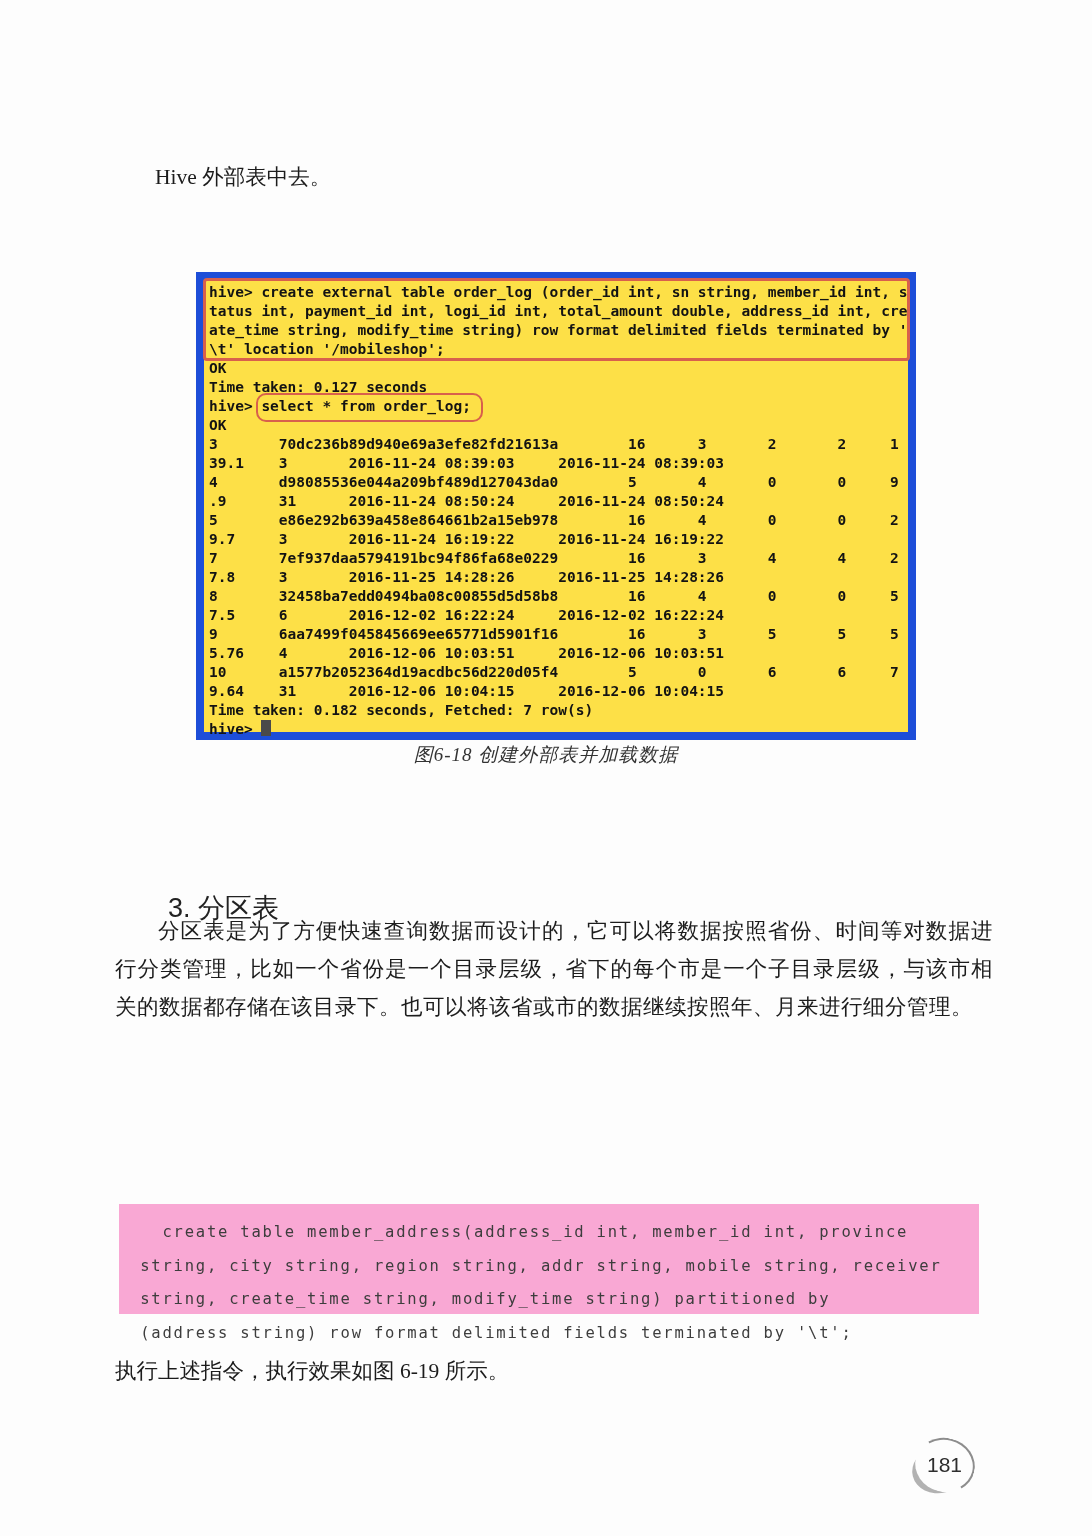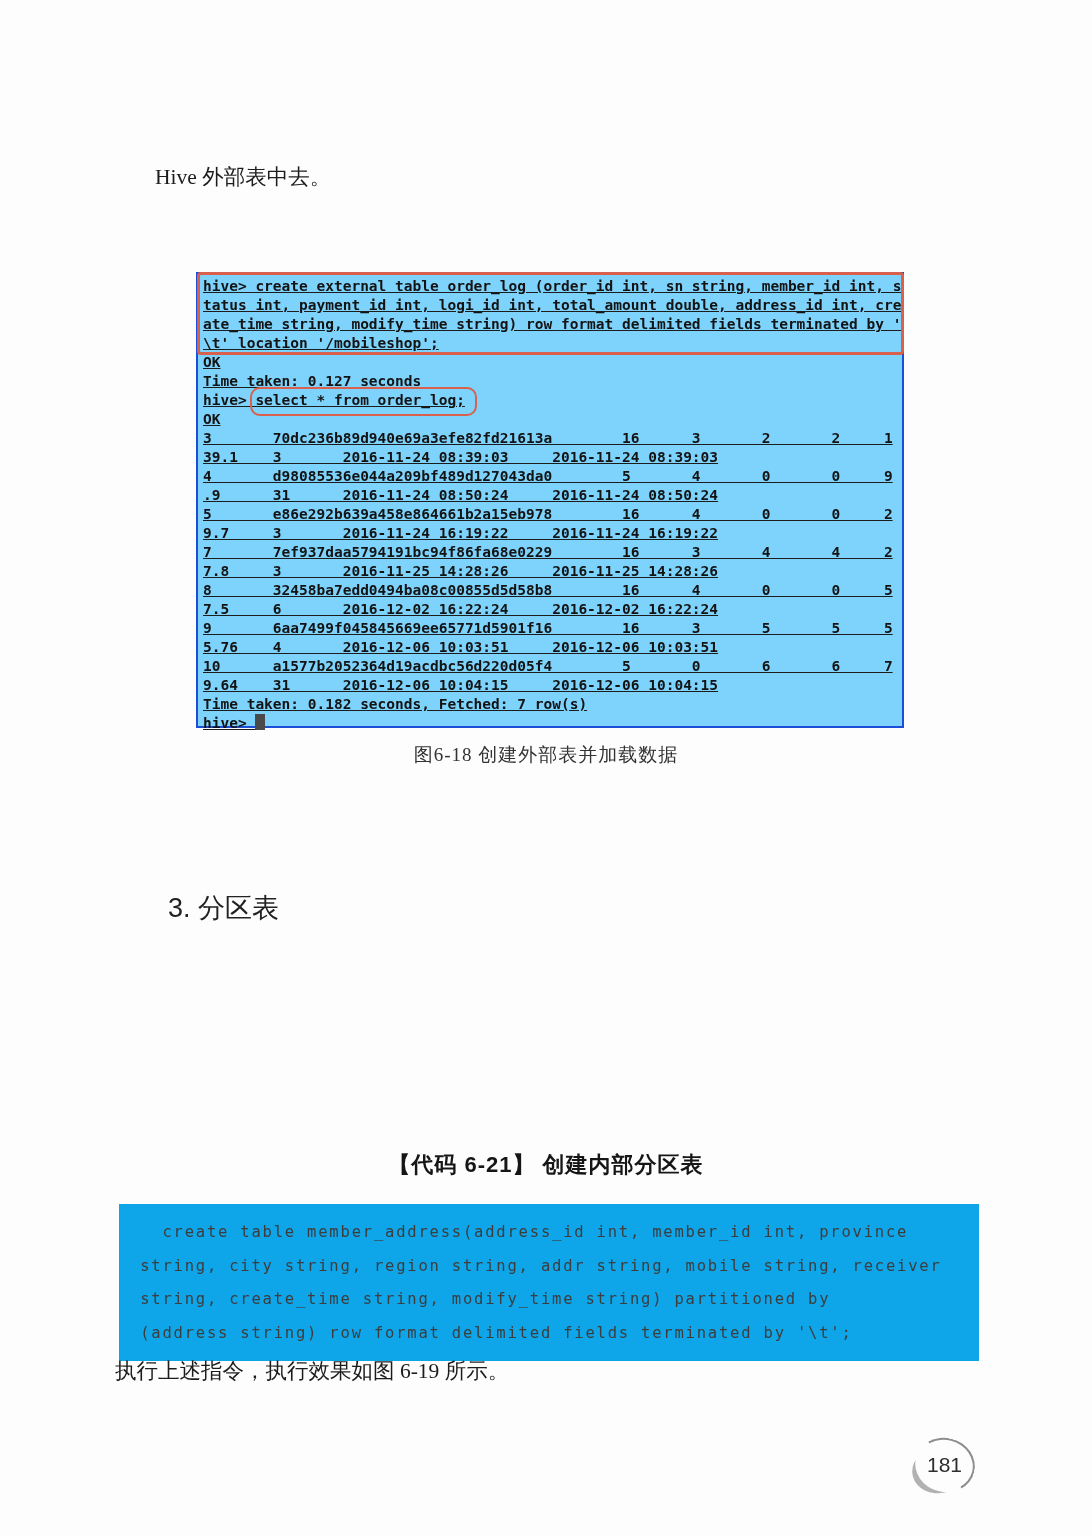--- a/index.html
+++ b/index.html
@@ -31,40 +31,40 @@
   .para-partition-1{top:912px;}
   .para-partition-2{top:1038px;}
   .para-execute{left:115px;top:1356px;}
   .h-partition{position:absolute;left:168px;top:890px;
       font-family:"Liberation Sans","DejaVu Sans",sans-serif;
       font-weight:400;font-size:27px;color:#222;}
   .code-heading{position:absolute;left:0;top:1150px;width:1092px;text-align:center;
       font-family:"Liberation Sans","DejaVu Sans",sans-serif;
       font-weight:700;font-size:22px;color:#161616;letter-spacing:1px;}
   .fig-caption{position:absolute;left:0;top:742px;width:1092px;text-align:center;
-      font-size:19px;color:#333;letter-spacing:1px;}
+      font-size:19px;color:#333;letter-spacing:1px;font-style:italic;}
   
   .terminal{
     position:absolute;left:196px;top:272px;width:704px;height:452px;
-    background:#7dd3fc;border:2px solid #1d4ed8;text-decoration:underline;
+    background:#fde047;border:8px solid #1d4ed8;
   }
   .terminal pre{
     margin:0;padding:3px 0 0 5px;
     font-family:"DejaVu Sans Mono","Liberation Mono",monospace;
     font-size:14.5px;line-height:19px;font-weight:700;color:#131313;
     white-space:pre;
   }
   .hl-box{position:absolute;border-style:solid;border-color:#d8604c;background:transparent;}
   .hl-create{left:-1px;top:-2px;width:701px;height:77px;border-width:3px;border-radius:4px;}
   .hl-select{left:52px;top:113px;width:223px;height:25px;border-width:2.5px;border-radius:10px;}
   .cursor{position:absolute;left:57px;top:440px;width:10px;height:16px;background:#4a4a4a;}
   
   .code-block{
-    position:absolute;left:119px;top:1204px;width:860px;height:157px;
-    background:#0ea5e9;
+    position:absolute;left:119px;top:1204px;width:860px;height:110px;
+    background:#f9a8d4;
   }
   .code-block pre{
     margin:0;padding:12px 0 0 10px;
     font-family:"DejaVu Sans Mono","Liberation Mono",monospace;
     font-size:15.5px;line-height:33.5px;letter-spacing:1.8px;color:#3d3d3d;
     white-space:pre;
   }
   
   .page-badge{position:absolute;left:910px;top:1436px;width:70px;height:64px;}
   .badge-shadow{position:absolute;left:2px;top:10px;width:56px;height:47px;border-radius:50%;
@@ -114,23 +114,23 @@
     <div class="hl-box hl-create"></div>
     <div class="hl-box hl-select"></div>
     <div class="cursor"></div>
   </div>
 
   <div class="fig-caption">图6-18 创建外部表并加载数据</div>
 
 
   <div class="h-partition">3. 分区表</div>
 
+  <div class="para para-partition-1">分区表是为了方便快速查询数据而设计的，它可以将数据按照省份、时间等对数据进行分类管理，比如一个省份是一个目录层级，省下的每个市是一个子目录层级，与该市相关的数据都存储在该目录下。也可以将该省或市的数据继续按照年、月来进行细分管理。</div>
 
 
-  <div class="code-heading">【代码 6-21】 创建内部分区表</div>
 
   <div class="code-block">
     <pre>   create table member_address(address_id int, member_id int, province
  string, city string, region string, addr string, mobile string, receiver
  string, create_time string, modify_time string) partitioned by
  (address string) row format delimited fields terminated by '\t';</pre>
   </div>
 
   <div class="t-line para-execute">执行上述指令，执行效果如图 6-19 所示。</div>
 

